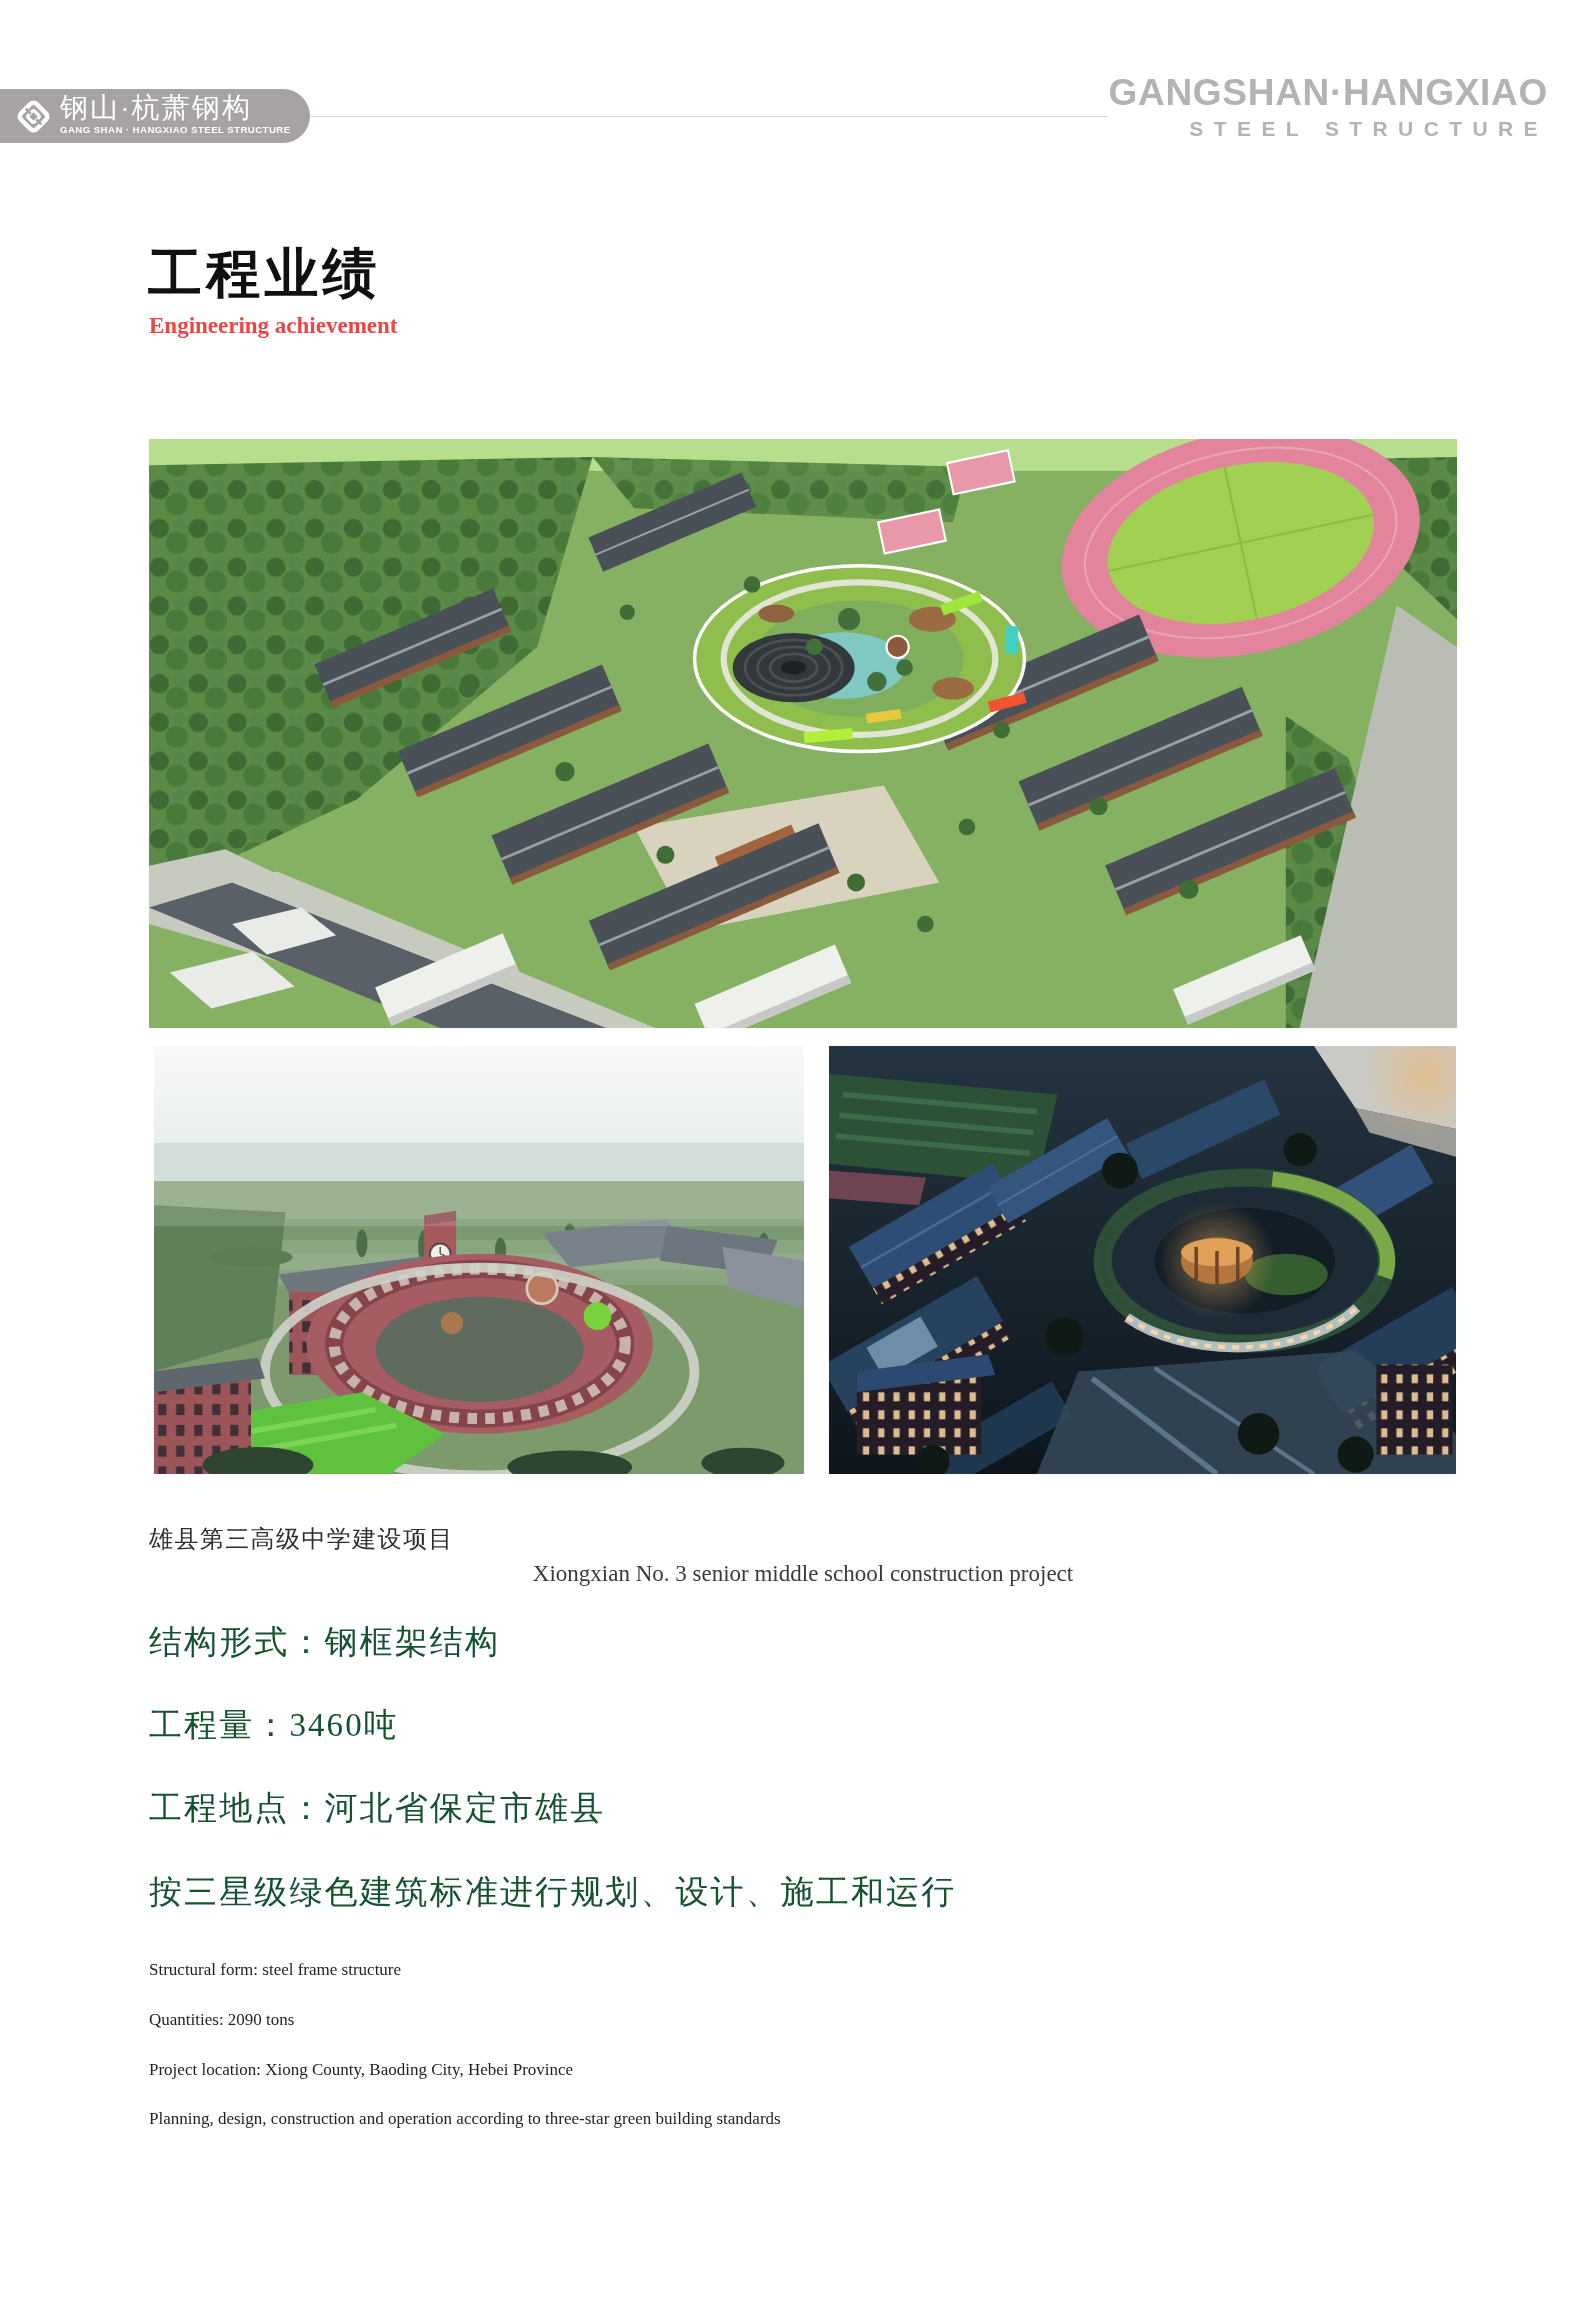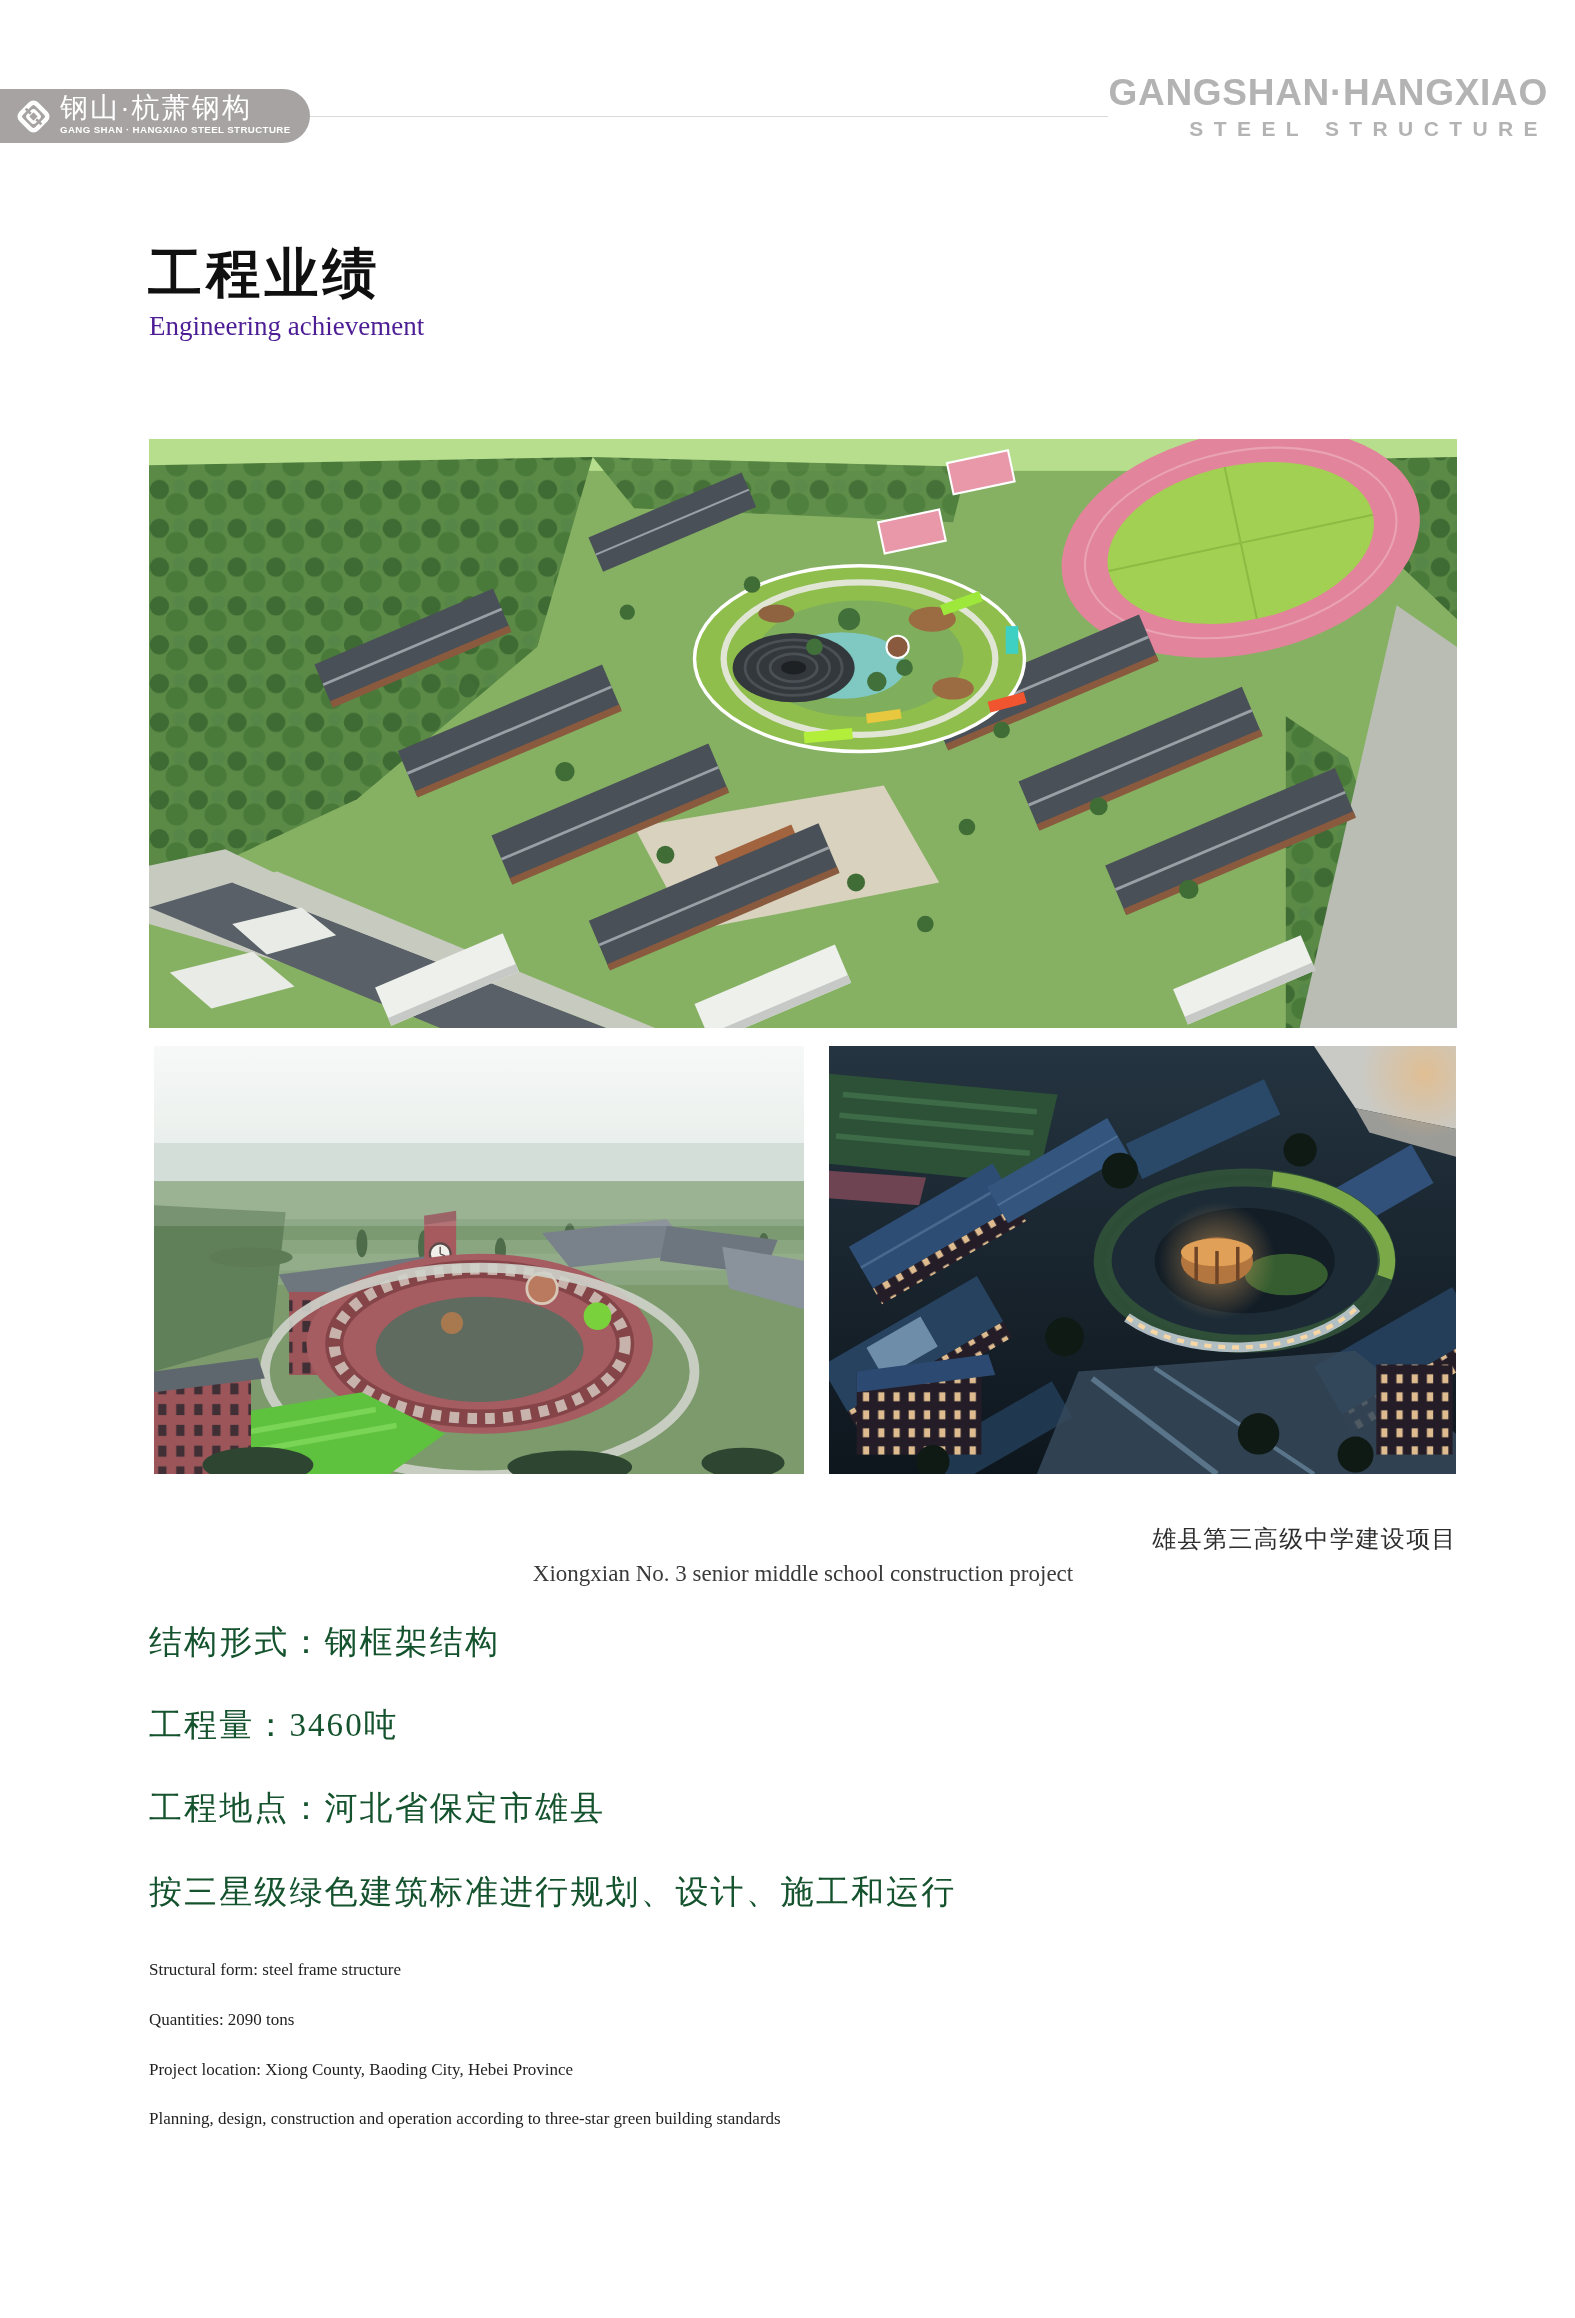--- a/index.html
+++ b/index.html
@@ -16,32 +16,32 @@
   .logo-en{font-size:9.7px;font-weight:bold;letter-spacing:0.4px;line-height:12.5px;white-space:nowrap;}
   .header-rule{position:absolute;left:310px;top:116px;width:798px;height:1.4px;background:#d9d9d9;}
   .brand-right{position:absolute;right:28px;top:72px;text-align:right;color:#b3b3b3;
     font-family:"Liberation Sans","DejaVu Sans",sans-serif;}
   .brand-line1{font-size:37px;font-weight:bold;letter-spacing:0.7px;line-height:42px;white-space:nowrap;}
   .brand-line2{font-size:21px;font-weight:bold;letter-spacing:10.4px;line-height:30.5px;white-space:nowrap;}
 
   
   .page-title-zh{position:absolute;left:148px;top:244px;font-size:54px;font-weight:bold;
     color:#101010;letter-spacing:4.2px;line-height:60px;}
-  .page-title-en{position:absolute;left:149px;top:312px;font-size:27px;font-weight:normal;
-    color:#4c1d95;line-height:28px;}
+  .page-title-en{position:absolute;left:149px;top:312px;font-size:23px;font-weight:bold;
+    color:#ef4444;line-height:28px;}
 
   
   .img-box{position:absolute;overflow:hidden;background:#7c9a6c;}
   .img-main{left:149px;top:439px;width:1308px;height:589px;}
   .img-day{left:154px;top:1046px;width:650px;height:428px;}
   .img-night{left:829px;top:1046px;width:627px;height:428px;}
   .img-box svg{display:block;width:100%;height:100%;}
 
   
-  .caption-zh{position:absolute;left:149px;top:1523px;width:1308px;text-align:right;
+  .caption-zh{position:absolute;left:149px;top:1523px;width:1308px;text-align:left;
     font-size:24px;color:#2e2e2e;letter-spacing:1.4px;}
   .caption-en{position:absolute;left:149px;top:1561px;width:1308px;text-align:center;
     font-size:23px;color:#3a3a3a;}
 
   
   .detail-zh{position:absolute;left:149px;font-size:33px;color:#14532d;letter-spacing:2.1px;white-space:nowrap;}
   .dz0{top:1620px;} .dz1{top:1703px;} .dz2{top:1786px;} .dz3{top:1870px;}
   .detail-en{position:absolute;left:149px;font-size:17px;color:#1f1f1f;line-height:33px;}
   .de0{top:1953px;} .de1{top:2003px;} .de2{top:2053px;} .de3{top:2102px;max-width:859px;}
 </style>

